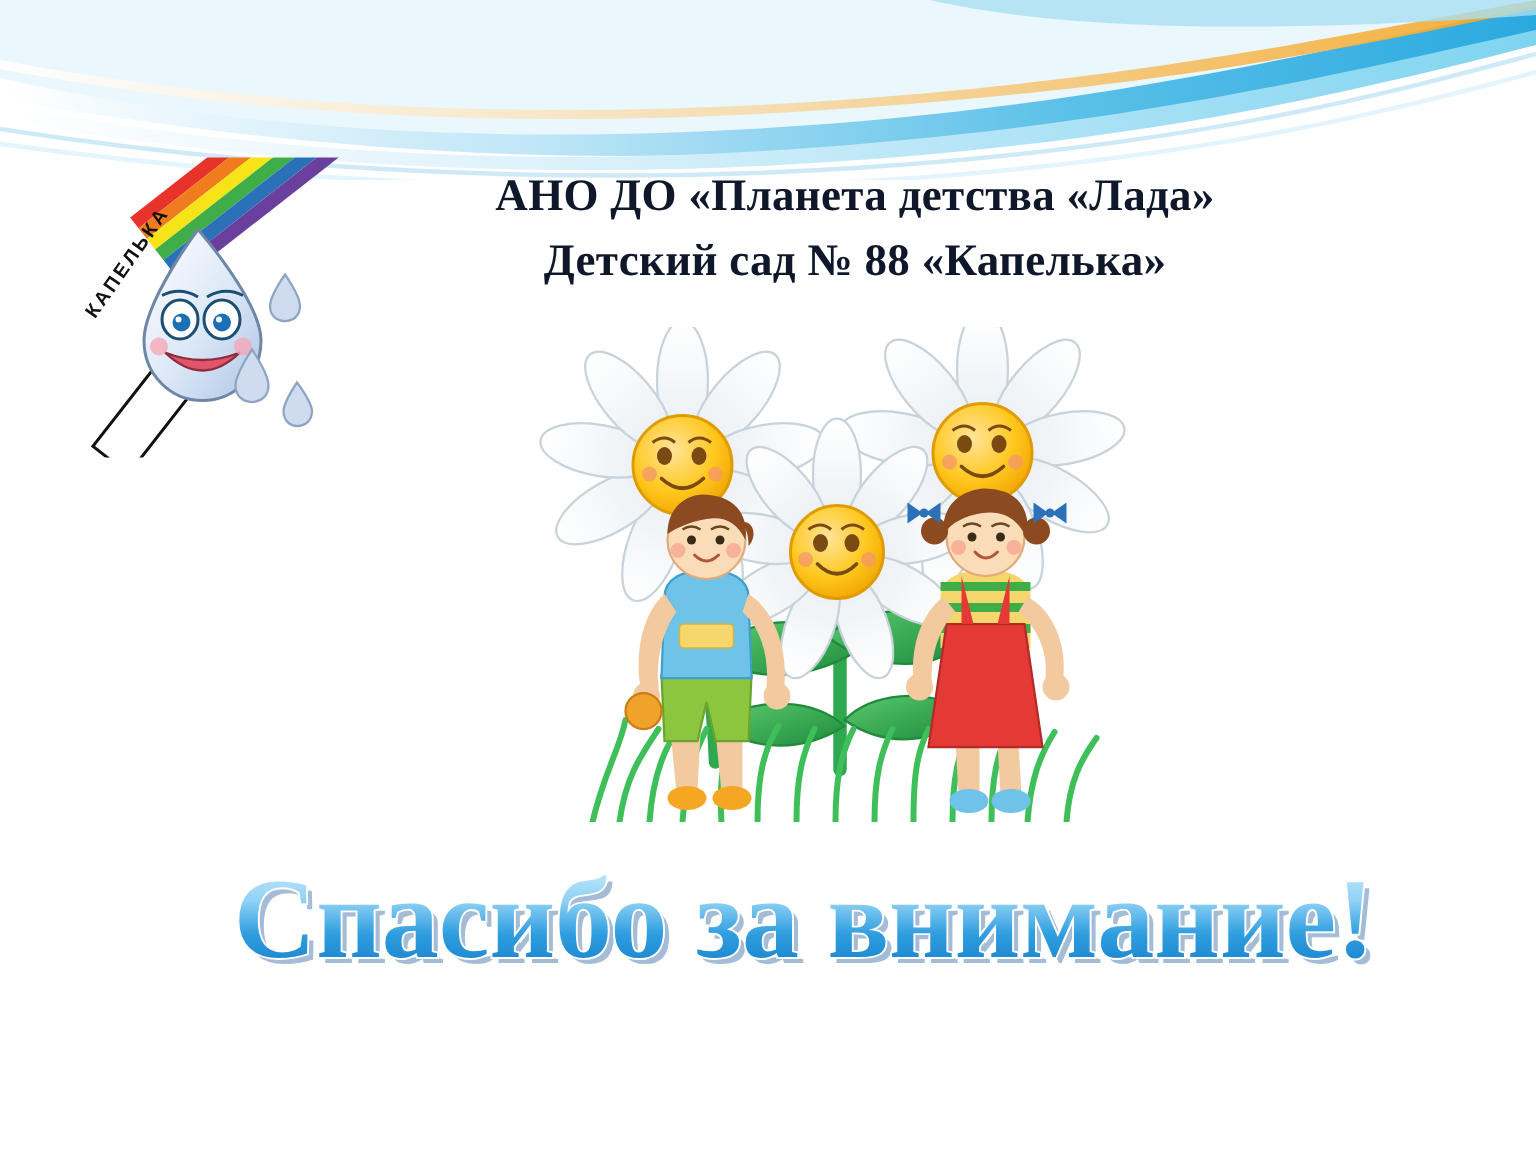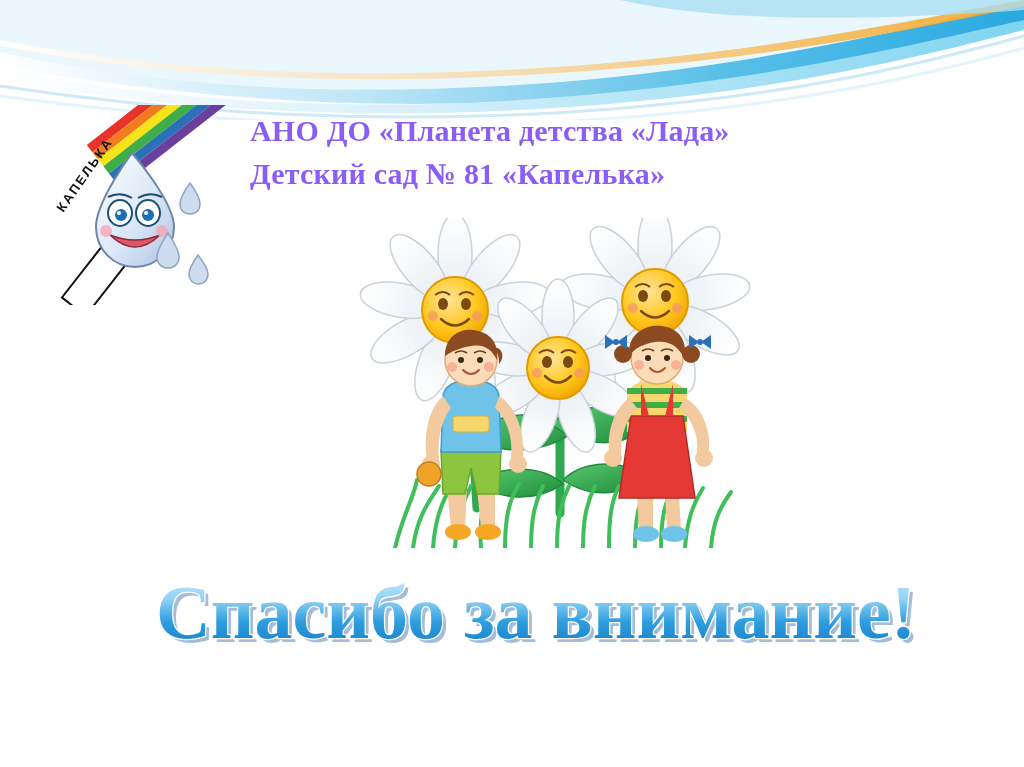--- a/index.html
+++ b/index.html
@@ -31,21 +31,22 @@
     height: 120px;
     pointer-events: none;
   }
 
   
   .title-block {
     position: absolute;
     left: 250px;
     top: 110px;
     width: 640px;
-    color: #8b5cf6;
+    text-align: center;
+    color: #0f172a;
     font-family: "Liberation Serif", serif;
     font-weight: bold;
     font-size: 30px;
     line-height: 1.42;
     letter-spacing: 0.2px;
   }
   .title-line { display: block; white-space: nowrap; }
 
   
   .logo {
@@ -177,21 +178,21 @@
         <path d="M150,78 C150,78 140,92 140,99 C140,105 144,109 150,109 C156,109 160,105 160,99 C160,92 150,78 150,78 Z"></path>
         <path d="M128,128 C128,128 117,144 117,152 C117,159 122,163 128,163 C134,163 139,159 139,152 C139,144 128,128 128,128 Z"></path>
         <path d="M158,150 C158,150 149,163 149,169 C149,175 153,179 158,179 C164,179 168,175 168,169 C168,163 158,150 158,150 Z"></path>
       </g>
     </svg>
   </div>
   <div class="logo-caption">КАПЕЛЬКА</div>
 
   <div class="title-block">
     <span class="title-line">АНО ДО «Планета детства «Лада»</span>
-    <span class="title-line">Детский сад № 81 «Капелька»</span>
+    <span class="title-line">Детский сад № 88 «Капелька»</span>
   </div>
 
   <div class="illustration">
     <svg width="420" height="330" viewBox="0 0 420 330" xmlns="http://www.w3.org/2000/svg">
       <defs>
         <radialGradient id="ctr" cx="40%" cy="35%" r="70%">
           <stop offset="0%" stop-color="#ffe49a"></stop>
           <stop offset="60%" stop-color="#ffc81f"></stop>
           <stop offset="100%" stop-color="#f0a400"></stop>
         </radialGradient>

